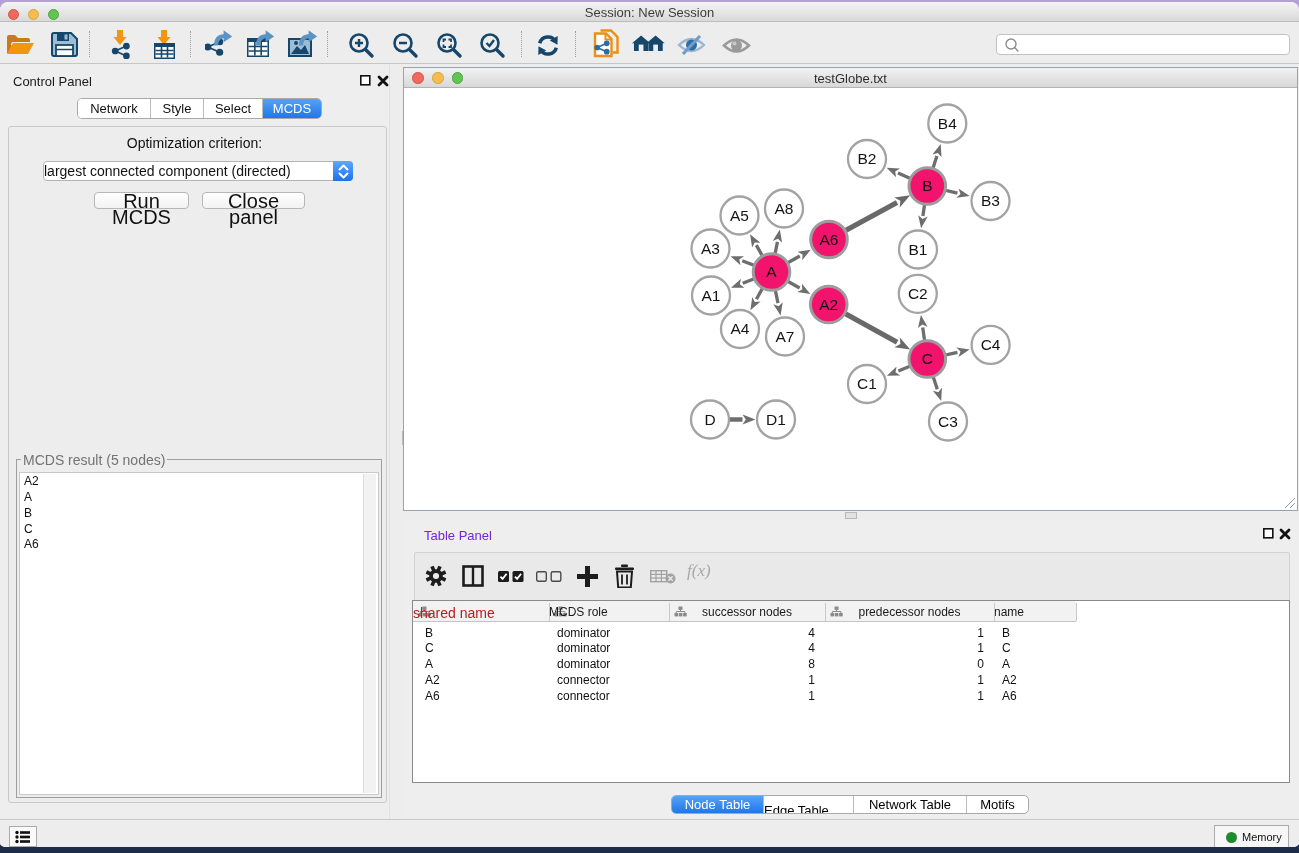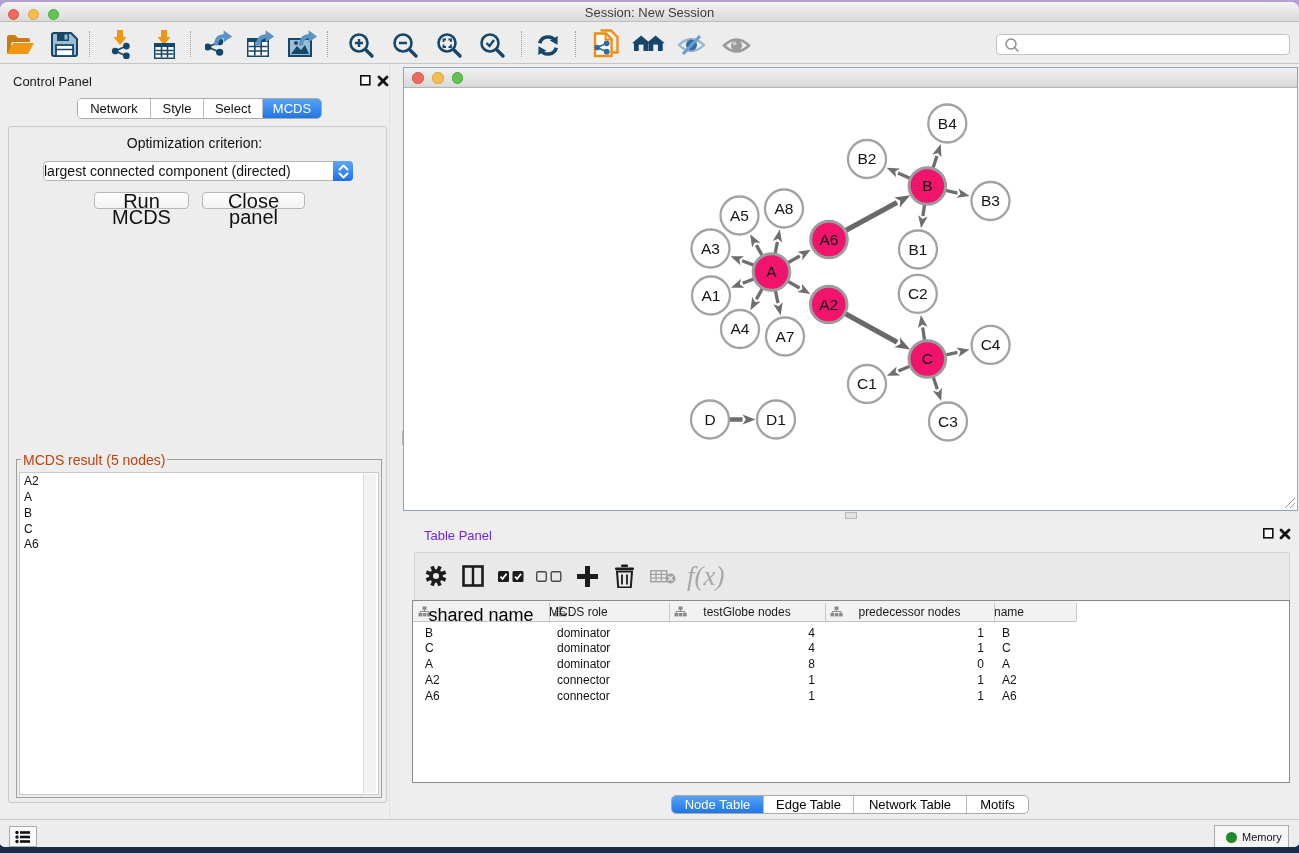--- a/index.html
+++ b/index.html
@@ -21,21 +21,21 @@
 .cp-content{position:absolute;left:8px;top:61px;width:379px;height:677px;background:#ededed;border:1px solid #c9c9c9;border-radius:3px}
 .tabs{position:absolute;left:77px;top:33px;height:21px;display:flex;border:1px solid #a9a9a9;border-radius:5px;overflow:hidden;background:#fff;z-index:5}
 .tab{font-size:13px;color:#111;padding:2px 0 0 0;text-align:center;border-right:1px solid #bcbcbc;background:#fff}
 .tab:last-child{border-right:none}
 .tab.sel{background:linear-gradient(#55a2f6,#2176ea);color:#fff}
 .optlabel{position:absolute;left:0;top:70px;width:100%;text-align:center;font-size:14px;color:#111}
 .dropdown{position:absolute;left:43px;top:96px;width:310px;height:20px;background:#fff;border:1px solid #b4b4b4;border-radius:4px;font-size:14px;color:#111;line-height:18px;}
 .dd-btn{position:absolute;right:-1px;top:-1px;width:20px;height:20px;border-radius:0 4px 4px 0;background:linear-gradient(#5da8f7,#1e71e8)}
 .btn{position:absolute;height:17px;background:linear-gradient(#ffffff,#f2f2f2);border:1px solid #b7b7b7;border-radius:4px;font-size:20px;color:#111;text-align:center;line-height:16px}
 .fieldset{position:absolute;left:16px;top:394px;width:366px;height:339px;border:1px solid #9f9f9f}
-.fs-label{position:absolute;left:4px;top:-8px;background:#ededed;padding:0 2px;font-size:14px;color:#c2410c}
+.fs-label{position:absolute;left:4px;top:-8px;background:#ededed;padding:0 2px;font-size:14px;color:#737373}
 .fs-list{position:absolute;left:2px;top:12px;width:360px;height:323px;background:#fff;border:1px solid #c9c9c9;font-size:12px;color:#111}
 .fs-list div{padding:1.2px 0 0 4px;height:15.8px}
 .fs-scroll{position:absolute !important;right:2px;top:1px;width:13px;height:319px !important;background:#f2f2f2;border-left:1px solid #ddd;padding:0 !important}
 </style></head><body>
 <div class="deskbottom"></div>
 <div class="win">
   <div class="titlebar">
     <div class="tl" style="left:7.5px;background:#ee6a5f;border:0.5px solid #d55549"></div>
     <div class="tl" style="left:27.5px;background:#f5bd4f;border:0.5px solid #dba43b"></div>
     <div class="tl" style="left:47.5px;background:#61c454;border:0.5px solid #4aa73c"></div>
@@ -201,20 +201,21 @@
     </div>
   </div>
 
   <div class="abs" style="left:402px;top:429px;width:8px;height:14px;background:#e2e2e2;border:1px solid #b9b9b9"></div>
 
   <div class="abs" style="left:403px;top:65px;width:895px;height:444px;background:#fff;border:1px solid #93a5b2">
     <div class="abs" style="left:0;top:0;width:100%;height:20px;background:linear-gradient(#f2f2f2,#d8d8d8);border-bottom:1px solid #b3b3b3">
       <div class="tl" style="left:8px;top:4px;background:#ee6a5f;border:0.5px solid #d55549"></div>
       <div class="tl" style="left:28px;top:4px;background:#f5bd4f;border:0.5px solid #dba43b"></div>
       <div class="tl" style="left:47.5px;top:4px;background:#61c454;border:0.5px solid #4aa73c"></div>
+      <div style="position:absolute;top:2.5px;width:100%;text-align:center;font-size:13px;color:#2e2e2e">testGlobe.txt</div>
     </div>
     <div class="abs" style="left:0;top:21px;width:893px;height:423px;overflow:hidden">
       <svg width="893" height="422" viewBox="0 0 893 422" style="position:absolute;left:0;top:0" font-family="Liberation Sans, sans-serif">
           <line x1="367.5" y1="183.0" x2="338.7" y2="194.2" stroke="#6e6e6e" stroke-width="3.3"></line>
           <polygon points="337.0,189.7 327.0,198.7 340.4,198.7 335.8,195.3" fill="#6e6e6e"></polygon>
           <line x1="367.5" y1="183.0" x2="338.2" y2="171.7" stroke="#6e6e6e" stroke-width="3.3"></line>
           <polygon points="340.0,167.2 326.6,167.2 336.5,176.2 335.3,170.6" fill="#6e6e6e"></polygon>
           <line x1="367.5" y1="183.0" x2="352.4" y2="210.2" stroke="#6e6e6e" stroke-width="3.3"></line>
           <polygon points="348.2,207.9 346.4,221.2 356.6,212.6 350.9,213.0" fill="#6e6e6e"></polygon>
           <line x1="367.5" y1="183.0" x2="352.3" y2="156.1" stroke="#6e6e6e" stroke-width="3.3"></line>
@@ -347,55 +348,55 @@
         </svg>
         <svg class="abs" style="left:235px;top:17px" width="26" height="14" viewBox="0 0 26 14">
           <rect x="0.7" y="0.7" width="16" height="11" fill="none" stroke="#a2a2a2" stroke-width="1.4"></rect>
           <line x1="0.7" y1="4.4" x2="16.7" y2="4.4" stroke="#a2a2a2" stroke-width="1.2"></line>
           <line x1="0.7" y1="8" x2="16.7" y2="8" stroke="#a2a2a2" stroke-width="1.2"></line>
           <line x1="6" y1="0.7" x2="6" y2="11.7" stroke="#a2a2a2" stroke-width="1.2"></line>
           <line x1="11.4" y1="0.7" x2="11.4" y2="11.7" stroke="#a2a2a2" stroke-width="1.2"></line>
           <circle cx="20.5" cy="8.5" r="5" fill="#a2a2a2"></circle>
           <path d="M18.3 6.3 L22.7 10.7 M22.7 6.3 L18.3 10.7" stroke="#e9e9e9" stroke-width="1.5"></path>
         </svg>
-        <div class="abs" style="left:272px;top:8px;font-family:'Liberation Serif',serif;font-style:italic;font-size:27px;color:#a8a8a8"><i>f(x)</i></div>
+        <div class="abs" style="left:272px;top:8px;font-family:'Liberation Serif',serif;font-style:italic;font-size:17px;color:#a8a8a8"><i>f(x)</i></div>
     </div>
 
     <div class="abs" style="left:9px;top:80px;width:878px;height:183px;background:#fff;border:1px solid #8a8a8a;font-size:12px">
       <div style="position:absolute;left:0;top:0;width:663px;height:21px;background:#f2f2f2;border-bottom:1px solid #c4c4c4"></div>
         <div style="position:absolute;left:0px;top:0;width:136px;height:22px">
           <svg width="13" height="11" viewBox="0 0 13 11" style="position:absolute;top:5px;left:5px">
             <rect x="4.5" y="0.5" width="4" height="3.4" fill="#8a8a8a"></rect>
             <rect x="0.5" y="7" width="3.6" height="3.4" fill="#8a8a8a"></rect>
             <rect x="4.8" y="7" width="3.6" height="3.4" fill="#8a8a8a"></rect>
             <rect x="9.1" y="7" width="3.6" height="3.4" fill="#8a8a8a"></rect>
             <path d="M6.5 4 L6.5 5.5 M2.3 7 L2.3 5.5 L10.9 5.5 L10.9 7" fill="none" stroke="#8a8a8a" stroke-width="1"></path>
           </svg>
-          <div style="position:absolute;left:0;top:4px;width:100%;text-align:center;font-size:18px;color:#000000">shared name</div>
+          <div style="position:absolute;left:0;top:4px;width:100%;text-align:left;font-size:14px;color:#b91c1c">shared name</div>
         </div>
         <div style="position:absolute;left:136px;top:0;width:120px;height:22px">
           <svg width="13" height="11" viewBox="0 0 13 11" style="position:absolute;top:5px;left:5px">
             <rect x="4.5" y="0.5" width="4" height="3.4" fill="#8a8a8a"></rect>
             <rect x="0.5" y="7" width="3.6" height="3.4" fill="#8a8a8a"></rect>
             <rect x="4.8" y="7" width="3.6" height="3.4" fill="#8a8a8a"></rect>
             <rect x="9.1" y="7" width="3.6" height="3.4" fill="#8a8a8a"></rect>
             <path d="M6.5 4 L6.5 5.5 M2.3 7 L2.3 5.5 L10.9 5.5 L10.9 7" fill="none" stroke="#8a8a8a" stroke-width="1"></path>
           </svg>
           <div style="position:absolute;left:0;top:4px;width:100%;font-size:12px;color:#1a1a1a">MCDS role</div>
         </div>
         <div style="position:absolute;left:136px;top:2px;width:1px;height:18px;background:#c9c9c9"></div>
         <div style="position:absolute;left:256px;top:0;width:156px;height:22px">
           <svg width="13" height="11" viewBox="0 0 13 11" style="position:absolute;top:5px;left:5px">
             <rect x="4.5" y="0.5" width="4" height="3.4" fill="#8a8a8a"></rect>
             <rect x="0.5" y="7" width="3.6" height="3.4" fill="#8a8a8a"></rect>
             <rect x="4.8" y="7" width="3.6" height="3.4" fill="#8a8a8a"></rect>
             <rect x="9.1" y="7" width="3.6" height="3.4" fill="#8a8a8a"></rect>
             <path d="M6.5 4 L6.5 5.5 M2.3 7 L2.3 5.5 L10.9 5.5 L10.9 7" fill="none" stroke="#8a8a8a" stroke-width="1"></path>
           </svg>
-          <div style="position:absolute;left:0;top:4px;width:100%;text-align:center;font-size:12px;color:#1a1a1a">testGlobe nodes</div>
+          <div style="position:absolute;left:0;top:4px;width:100%;text-align:center;font-size:12px;color:#1a1a1a">successor nodes</div>
         </div>
         <div style="position:absolute;left:256px;top:2px;width:1px;height:18px;background:#c9c9c9"></div>
         <div style="position:absolute;left:412px;top:0;width:169px;height:22px">
           <svg width="13" height="11" viewBox="0 0 13 11" style="position:absolute;top:5px;left:5px">
             <rect x="4.5" y="0.5" width="4" height="3.4" fill="#8a8a8a"></rect>
             <rect x="0.5" y="7" width="3.6" height="3.4" fill="#8a8a8a"></rect>
             <rect x="4.8" y="7" width="3.6" height="3.4" fill="#8a8a8a"></rect>
             <rect x="9.1" y="7" width="3.6" height="3.4" fill="#8a8a8a"></rect>
             <path d="M6.5 4 L6.5 5.5 M2.3 7 L2.3 5.5 L10.9 5.5 L10.9 7" fill="none" stroke="#8a8a8a" stroke-width="1"></path>
           </svg>
@@ -427,21 +428,21 @@
         <div style="position:absolute;left:589px;top:72.2px;font-size:12px;color:#111">A2</div>
         <div style="position:absolute;left:12px;top:88.10000000000001px;font-size:12px;color:#111">A6</div>
         <div style="position:absolute;left:144px;top:88.10000000000001px;font-size:12px;color:#111">connector</div>
         <div style="position:absolute;left:256px;top:88.10000000000001px;width:146px;text-align:right;font-size:12px;color:#111">1</div>
         <div style="position:absolute;left:412px;top:88.10000000000001px;width:159px;text-align:right;font-size:12px;color:#111">1</div>
         <div style="position:absolute;left:589px;top:88.10000000000001px;font-size:12px;color:#111">A6</div>
     </div>
 
     <div class="abs" style="left:268px;top:275px;height:19px;display:flex;border:1px solid #a9a9a9;border-radius:5px;overflow:hidden;background:#fff;font-size:13px">
       <div style="width:92px;text-align:center;padding-top:1px;background:linear-gradient(#55a2f6,#2176ea);color:#fff;border-right:1px solid #bcbcbc">Node Table</div>
-      <div style="width:90px;text-align:center;padding-top:1px;border-right:1px solid #bcbcbc">Edge Table</div>
+      <div style="width:90px;padding-top:7px;border-right:1px solid #bcbcbc">Edge Table</div>
       <div style="width:113px;text-align:center;padding-top:1px;border-right:1px solid #bcbcbc">Network Table</div>
       <div style="width:61px;text-align:center;padding-top:1px">Motifs</div>
     </div>
   </div>
 
   <div class="abs" style="left:0;top:817px;width:1299px;height:28px;background:#ededed;border-top:1px solid #c9c9c9">
     <div class="abs" style="left:9px;top:6px;width:28px;height:21px;background:#fafafa;border:1px solid #ababab">
       <svg width="16" height="14" style="position:absolute;left:5px;top:3px" viewBox="0 0 16 14">
         <circle cx="2" cy="2.5" r="1.7" fill="#111"></circle>
           <circle cx="2" cy="7" r="1.7" fill="#111"></circle>

